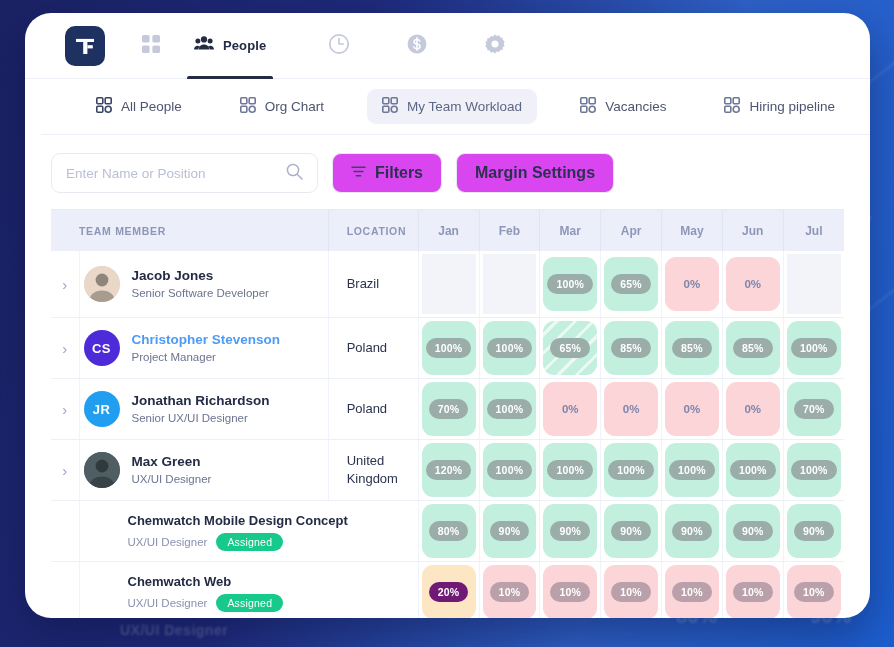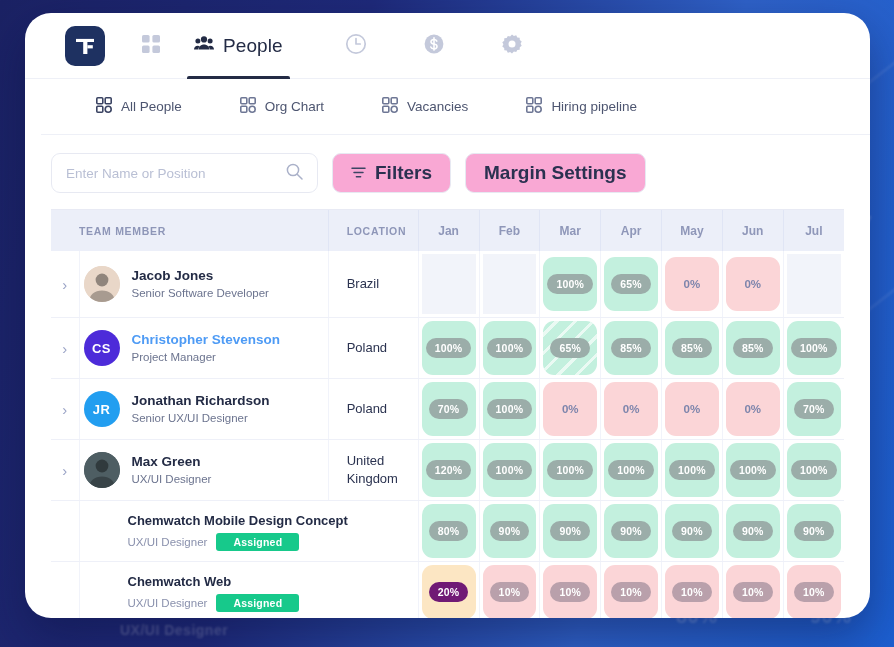--- a/index.html
+++ b/index.html
@@ -72,21 +72,21 @@
   .nav-icons { display: flex; align-items: center; }
   .nav-item {
     display: flex; align-items: center; gap: 9px;
     height: 66px;
     padding: 0 17px;
     cursor: pointer;
     position: relative;
   }
   .nav-item.first { margin-left: 20px; }
   .nav-label {
-    font-size: 19px; font-weight: 400; color: #232b45;
+    font-size: 13px; font-weight: 700; color: #232b45;
     letter-spacing: .1px;
   }
   .nav-item.active::after {
     content:"";
     position:absolute; left:10px; right:10px; bottom:0;
     height:3px; background:#232b45; border-radius:2px 2px 0 0;
   }
   .ico { display:block; }
 
   
@@ -129,26 +129,26 @@
     flex: 1; border: 0; outline: 0;
     font-family: inherit; font-size: 13.5px;
     color: #2a3150;
     background: transparent;
   }
   .searchbox input::placeholder { color: #b9bfd4; }
   .btn {
     height: 40px;
     border: 1px solid #e7e9f2;
     border-radius: 9px;
-    background: #f9a8d4;
+    background: #d946ef;
     display: flex; align-items: center; justify-content: center;
     gap: 9px;
     padding: 0 18px;
     font-family: inherit;
-    font-size: 19px;
+    font-size: 16px;
     font-weight: 600;
     color: #2a3150;
     cursor: pointer;
   }
 
   
   .table-wrap {
     margin: 0 0 0 26px;
     width: 793px;
     border-top: 1px solid #e8eaf4;
@@ -203,22 +203,22 @@
   }
   .m-name { font-size: 13.5px; font-weight: 700; color: #232b45; line-height: 1.35; }
   .m-name.link { color: #4e9bf5; }
   .m-role { font-size: 11.5px; color: #6c748f; line-height: 1.4; }
   .loc { font-size: 13px; color: #2b3350; padding-left: 18px; line-height:1.35; }
 
   .proj-name { font-size: 13px; font-weight: 700; color: #232b45; padding-left: 48px; line-height: 1.5; }
   .proj-sub { display: flex; align-items: center; gap: 9px; padding-left: 48px; margin-top: 3px; }
   .proj-role { font-size: 11.5px; color: #8a91ad; }
   .chip {
-    font-size: 10.5px; font-weight: 700; color: #fff;
-    padding: 3px 17px; border-radius: 3px; letter-spacing: .2px;
+    font-size: 10.5px; font-weight: 400; color: #fff;
+    padding: 3px 11px; border-radius: 9px; letter-spacing: .2px;
   }
   .chip.assigned { background: #17c98b; }
 
   
   .pc {
     height: 54px;
     border-radius: 11px;
     display: flex; align-items: center; justify-content: center;
     position: relative; overflow: hidden;
   }
@@ -346,20 +346,31 @@
         <svg width="16" height="16" viewBox="0 0 16 16">
           <rect x=".8" y=".8" width="6" height="6" rx="1" fill="none" stroke="#6e7795" stroke-width="1.6"></rect>
           <rect x="9.2" y=".8" width="6" height="6" rx="1" fill="none" stroke="#6e7795" stroke-width="1.6"></rect>
           <rect x=".8" y="9.2" width="6" height="6" rx="1" fill="none" stroke="#6e7795" stroke-width="1.6"></rect>
           <circle cx="12.2" cy="12.2" r="3" fill="none" stroke="#6e7795" stroke-width="1.6"></circle>
         </svg>
       </span>
       <span>Org Chart</span>
     </div>
 
+    <div class="subtab on" style="margin-left:22px">
+      <span class="grid-ico">
+        <svg width="16" height="16" viewBox="0 0 16 16">
+          <rect x=".8" y=".8" width="6" height="6" rx="1" fill="none" stroke="#6e7795" stroke-width="1.6"></rect>
+          <rect x="9.2" y=".8" width="6" height="6" rx="1" fill="none" stroke="#6e7795" stroke-width="1.6"></rect>
+          <rect x=".8" y="9.2" width="6" height="6" rx="1" fill="none" stroke="#6e7795" stroke-width="1.6"></rect>
+          <circle cx="12.2" cy="12.2" r="3" fill="none" stroke="#6e7795" stroke-width="1.6"></circle>
+        </svg>
+      </span>
+      <span>My Team Workload</span>
+    </div>
 
     <div class="subtab" style="margin-left:22px">
       <span class="grid-ico">
         <svg width="16" height="16" viewBox="0 0 16 16">
           <rect x=".8" y=".8" width="6" height="6" rx="1" fill="none" stroke="#6e7795" stroke-width="1.6"></rect>
           <rect x="9.2" y=".8" width="6" height="6" rx="1" fill="none" stroke="#6e7795" stroke-width="1.6"></rect>
           <rect x=".8" y="9.2" width="6" height="6" rx="1" fill="none" stroke="#6e7795" stroke-width="1.6"></rect>
           <circle cx="12.2" cy="12.2" r="3" fill="none" stroke="#6e7795" stroke-width="1.6"></circle>
         </svg>
       </span>

